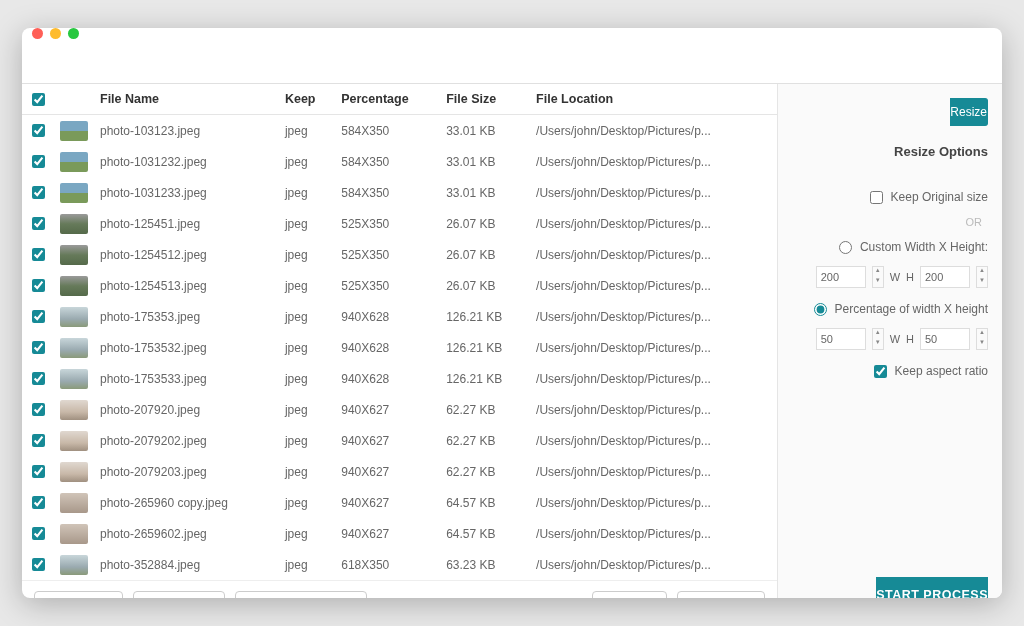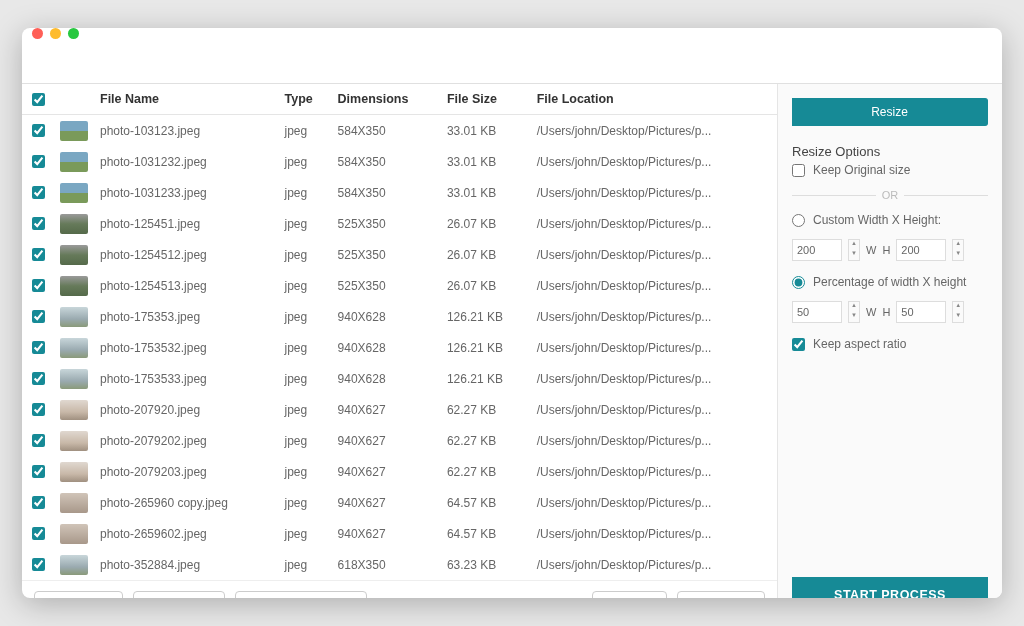--- a/index.html
+++ b/index.html
@@ -81,35 +81,36 @@
     color: #444;
     cursor: pointer;
   }
   .sidepanel {
     width: 225px;
     border-left: 1px solid #e5e5e5;
     display: flex;
     flex-direction: column;
     padding: 14px;
     background: #fafafa;
+    align-items: flex-end;
   }
   .tabs { display: flex; margin-bottom: 18px; }
   .tab {
     flex: 1;
     text-align: center;
     padding: 6px 0;
     font-size: 12px;
     border: 1px solid #ccc;
     cursor: pointer;
   }
   .tab.active { background: #168a96; color: #fff; border-color: #168a96; }
   .tab.inactive { background: #f0f0f0; color: #888; }
   .tab:first-child { border-radius: 3px 0 0 3px; }
   .tab:last-child { border-radius: 0 3px 3px 0; border-left: none; }
-  .section-title { font-weight: 400; color: #444; margin-bottom: 4px; font-size: 13px; }
+  .section-title { font-weight: 700; color: #444; margin-bottom: 31px; font-size: 13px; }
   .opt-row { display: flex; align-items: center; gap: 8px; margin-bottom: 12px; color: #666; }
   .divider-or {
     text-align: center; color: #bbb; font-size: 11px; margin-bottom: 12px;
     display: flex; align-items: center; gap: 6px;
   }
   .divider-or::before, .divider-or::after { content: ""; flex: 1; height: 1px; background: #ddd; }
   .dim-inputs { display: flex; align-items: center; gap: 6px; margin-bottom: 14px; }
   .num-input {
     width: 50px; height: 22px; border: 1px solid #ddd; padding: 2px 4px;
     font-size: 11px; color: #666; background: #fff;
@@ -149,22 +150,22 @@
         <table>
           <thead>
             <tr>
               <th class="chk-col">
                   <div class="check-wrap">
                     <input type="checkbox" checked="" style="">
                   </div>
                 </th>
               <th class="thumb-col"></th>
               <th>File Name</th>
-              <th>Type</th>
-              <th>Dimensions</th>
+              <th>Keep</th>
+              <th>Percentage</th>
               <th>File Size</th>
               <th>File Location</th>
             </tr>
           </thead>
           <tbody id="file-tbody">
               <tr>
                 <td class="chk-col">
                   <div class="check-wrap">
                     <input type="checkbox" checked="" style="">
                   </div>

